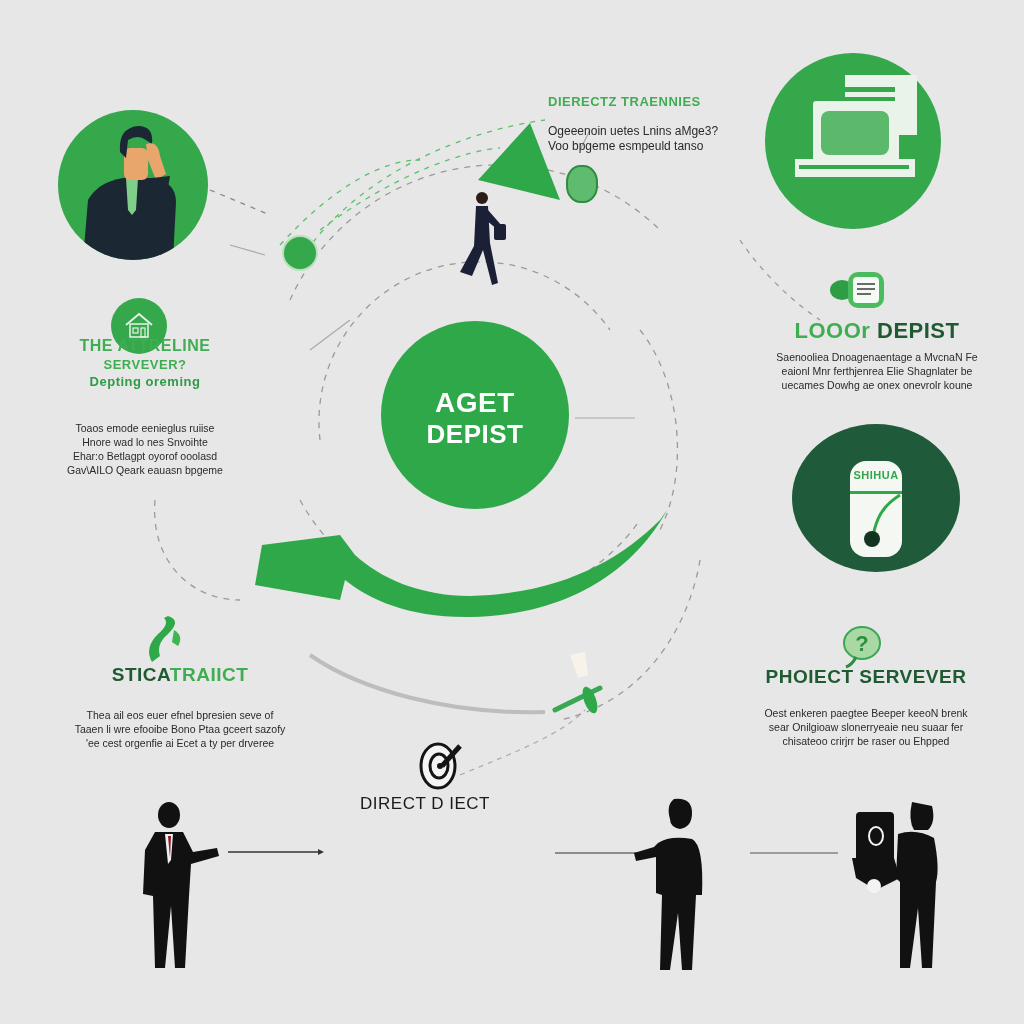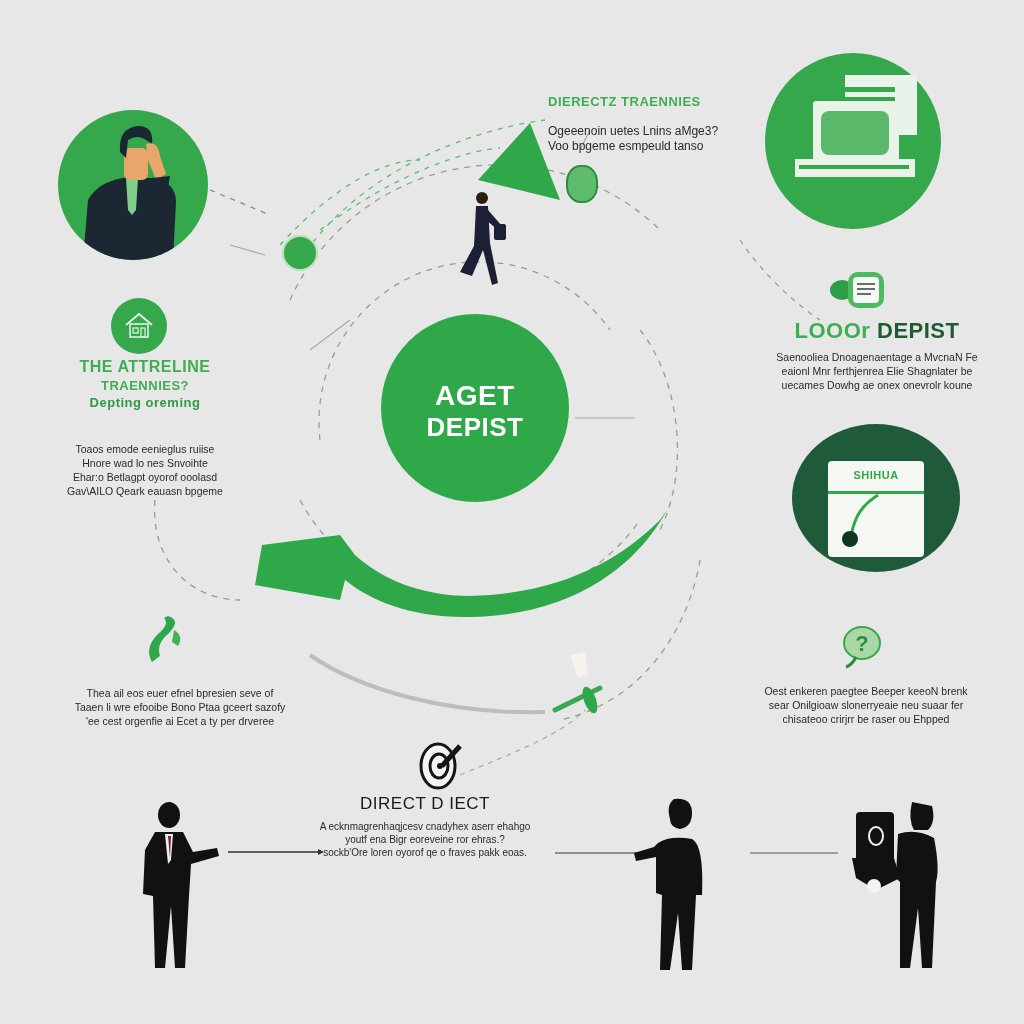--- a/index.html
+++ b/index.html
@@ -52,21 +52,21 @@
            C380 578 420 596 470 596
            C560 594 620 560 660 520 Z" fill="#2fa84a"></path>
 
   <g>
     <path d="M555 710 L600 688" stroke="#3aa852" stroke-width="5" stroke-linecap="round"></path>
     <ellipse cx="590" cy="700" rx="6" ry="14" fill="#2fa84a" transform="rotate(-20 590 700)"></ellipse>
     <polygon points="570,655 585,652 588,675 578,678" fill="#f7f3ea"></polygon>
   </g>
 </svg>
 
-<div class="abs" style="left:381px;top:314px;width:188px;height:188px;border-radius:50%;background:#2fa84a;display:flex;flex-direction:column;align-items:center;justify-content:center;">
+<div class="abs" style="left:381px;top:321px;width:188px;height:188px;border-radius:50%;background:#2fa84a;display:flex;flex-direction:column;align-items:center;justify-content:center;">
   <div class="title white" style="font-size:28px;line-height:32px;margin-top:6px;">AGET</div>
   <div class="title white" style="font-size:26px;line-height:30px;">DEPIST</div>
 </div>
 
 <div class="abs" style="left:58px;top:110px;width:150px;height:150px;border-radius:50%;background:#35a84c;overflow:hidden;">
   <svg width="150" height="150" viewBox="0 0 150 150">
     <path d="M25 150 L30 90 Q40 72 65 68 L95 68 Q118 72 118 92 L115 150 Z" fill="#1b2733"></path>
     <polygon points="68,68 80,68 78,100 74,105 70,100" fill="#7fcf8a"></polygon>
     <rect x="66" y="38" width="24" height="32" rx="6" fill="#e8a56c"></rect>
     <path d="M62 42 Q60 18 80 16 Q96 16 94 34 L88 30 Q80 24 70 30 L68 48 Z" fill="#1b2733"></path>
@@ -77,23 +77,23 @@
 
 <div class="abs" style="left:111px;top:298px;width:56px;height:56px;border-radius:50%;background:#35a84c;display:flex;align-items:center;justify-content:center;">
   <svg width="34" height="30" viewBox="0 0 34 30">
     <path d="M4 14 L17 3 L30 14" fill="none" stroke="#e8f4e9" stroke-width="1.8"></path>
     <rect x="8" y="13" width="18" height="13" fill="none" stroke="#e8f4e9" stroke-width="1.5"></rect>
     <rect x="11" y="17" width="5" height="5" fill="none" stroke="#e8f4e9" stroke-width="1.2"></rect>
     <rect x="19" y="17" width="4" height="9" fill="none" stroke="#e8f4e9" stroke-width="1.2"></rect>
   </svg>
 </div>
 
-<div class="abs" style="left:40px;top:358px;width:210px;">
+<div class="abs" style="left:40px;top:337px;width:210px;">
   <div class="title green-title" style="font-size:16px;">THE ATTRELINE</div>
-  <div class="title green-title" style="font-size:13px;margin-top:2px;">TRAENNIES?</div>
+  <div class="title green-title" style="font-size:13px;margin-top:2px;">SERVEVER?</div>
   <div class="title green-title" style="font-size:13px;margin-top:2px;color:#2e9c45;">Depting oreming</div>
   <div class="body-text" style="margin-top:32px;">
     <div>Toaos emode eenieglus ruiise</div>
     <div>Hnore wad lo nes Snvoihte</div>
     <div>Ehar:o Betlagpt oyorof ooolasd</div>
     <div>Gav\AILO Qeark eauasn bpgeme</div>
   </div>
 </div>
 
 <div class="abs" style="left:282px;top:235px;width:36px;height:36px;border-radius:50%;background:#35a84c;border:2px solid #b7e0bd;"></div>
@@ -142,71 +142,73 @@
     <span class="dark-green-title">DEPIST</span>
   </div>
   <div class="body-text" style="margin-top:6px;">
     <div>Saenooliea Dnoagenaentage a MvcnaN Fe</div>
     <div>eaionl Mnr ferthjenrea Elie Shagnlater be</div>
     <div>uecames Dowhg ae onex onevrolr koune</div>
   </div>
 </div>
 
 <div class="abs" style="left:792px;top:424px;width:168px;height:148px;border-radius:50%;background:#1f5a3a;display:flex;align-items:center;justify-content:center;">
-  <div style="width:96px;height:96px;background:#f5f7f2;border-radius:4px;position:relative;margin-top:22px;">
+  <div style="width:52px;height:96px;background:#f5f7f2;border-radius:16px;position:relative;margin-top:22px;">
     <div style="font-size:11px;font-weight:700;color:#2fa84a;text-align:center;padding-top:8px;letter-spacing:0.5px;">SHIHUA</div>
     <div style="position:absolute;left:0;right:0;top:30px;height:3px;background:#2fa84a;"></div>
     <svg style="position:absolute;left:0;top:30px;" width="74" height="66" viewBox="0 0 74 66">
       <path d="M50 4 Q34 14 28 28 Q24 38 24 42" fill="none" stroke="#2fa84a" stroke-width="3"></path>
       <circle cx="22" cy="48" r="8" fill="#123522"></circle>
     </svg>
   </div>
 </div>
 
 <svg class="abs" style="left:838px;top:623px;" width="46" height="46" viewBox="0 0 46 46">
   <ellipse cx="24" cy="20" rx="18" ry="16" fill="#a9d8a5" stroke="#3aa852" stroke-width="2"></ellipse>
   <text x="24" y="28" text-anchor="middle" font-size="22" font-weight="700" fill="#2d8e41" font-family="Liberation Sans, sans-serif">?</text>
   <path d="M18 34 Q14 42 8 44" stroke="#2d8e41" stroke-width="3" fill="none"></path>
 </svg>
 
 <div class="abs" style="left:746px;top:666px;width:240px;">
+  <div class="title dark-green-title" style="font-size:19px;">
+    <span>PHOIECT</span>
+    <span>SERVEVER</span>
+  </div>
   <div class="body-text" style="margin-top:18px;">
     <div>Oest enkeren paegtee Beeper keeoN brenk</div>
     <div>sear Onilgioaw slonerryeaie neu suaar fer</div>
     <div>chisateoo crirjrr be raser ou Ehpped</div>
   </div>
 </div>
 
 <svg class="abs" style="left:138px;top:612px;" width="52" height="56" viewBox="0 0 52 56">
   <path d="M30 4 Q44 8 30 22 Q18 32 22 44 L14 50 Q6 36 20 22 Q32 12 26 6 Z" fill="#2fa84a"></path>
   <path d="M36 18 Q46 24 40 34 L34 30 Z" fill="#3fb556"></path>
 </svg>
 
 <div class="abs" style="left:50px;top:664px;width:260px;">
+  <div class="title" style="font-size:19px;">
+    <span class="dark-green-title">STICA</span><span class="green-title">TRAIICT</span>
+  </div>
   <div class="body-text" style="margin-top:22px;">
     <div>Thea ail eos euer efnel bpresien seve of</div>
     <div>Taaen li wre efooibe Bono Ptaa gceert sazofy</div>
     <div>'ee cest orgenfie ai Ecet a ty per drveree</div>
   </div>
 </div>
 
 <svg class="abs" style="left:414px;top:738px;" width="54" height="54" viewBox="0 0 54 54">
   <ellipse cx="24" cy="28" rx="17" ry="22" fill="#f4f4f4" stroke="#151515" stroke-width="3"></ellipse>
   <ellipse cx="25" cy="28" rx="9" ry="12" fill="none" stroke="#151515" stroke-width="3"></ellipse>
   <circle cx="26" cy="28" r="3" fill="#151515"></circle>
   <path d="M28 28 L46 8" stroke="#151515" stroke-width="5"></path>
 </svg>
 
 <div class="abs" style="left:285px;top:794px;width:280px;">
   <div class="title" style="font-size:17px;color:#1a1a1a;font-weight:400;">DIRECT D IECT</div>
-  <div class="body-text" style="margin-top:6px;font-size:10px;line-height:13px;">
-    <div>A ecknmagrenhaqjcesv cnadyhex aserr ehahgo</div>
-    <div>youtf ena Bigr eoreveine ror ehras.?</div>
-    <div>sockb'Ore loren oyorof qe o fraves pakk eoas.</div>
-  </div>
 </div>
 
 <svg class="layer" viewBox="0 0 1024 1024">
   <line x1="228" y1="852" x2="318" y2="852" stroke="#333" stroke-width="1.4"></line>
   <polygon points="318,849 324,852 318,855" fill="#333"></polygon>
   <line x1="555" y1="853" x2="640" y2="853" stroke="#333" stroke-width="1.2"></line>
   <line x1="750" y1="853" x2="838" y2="853" stroke="#555" stroke-width="1.2"></line>
 </svg>
 
 <svg class="abs" style="left:135px;top:800px;" width="90" height="172" viewBox="0 0 90 172">

